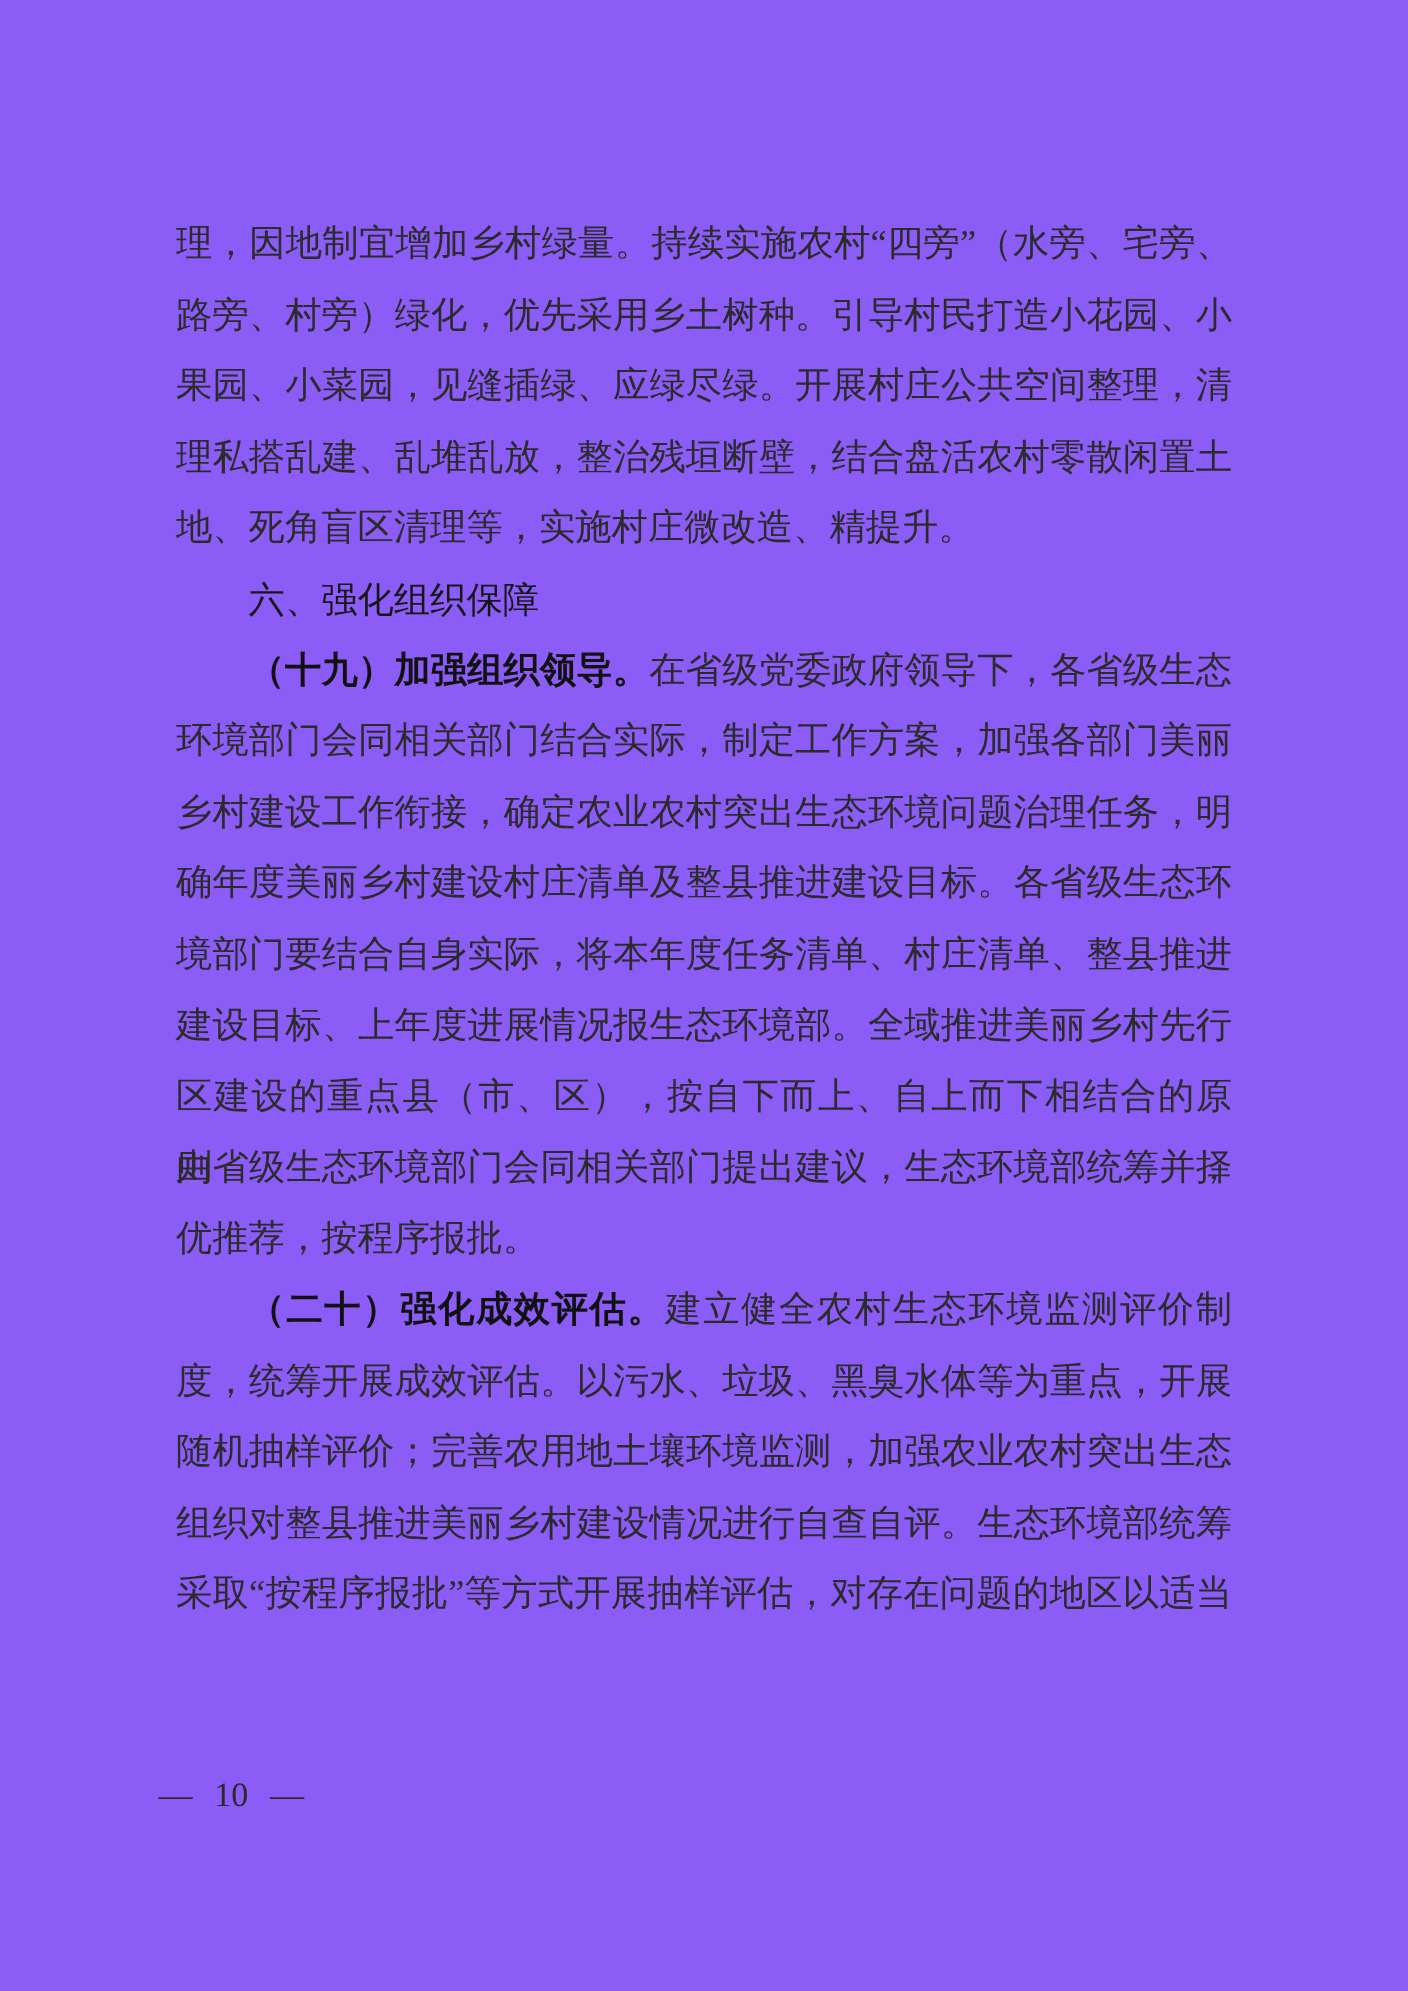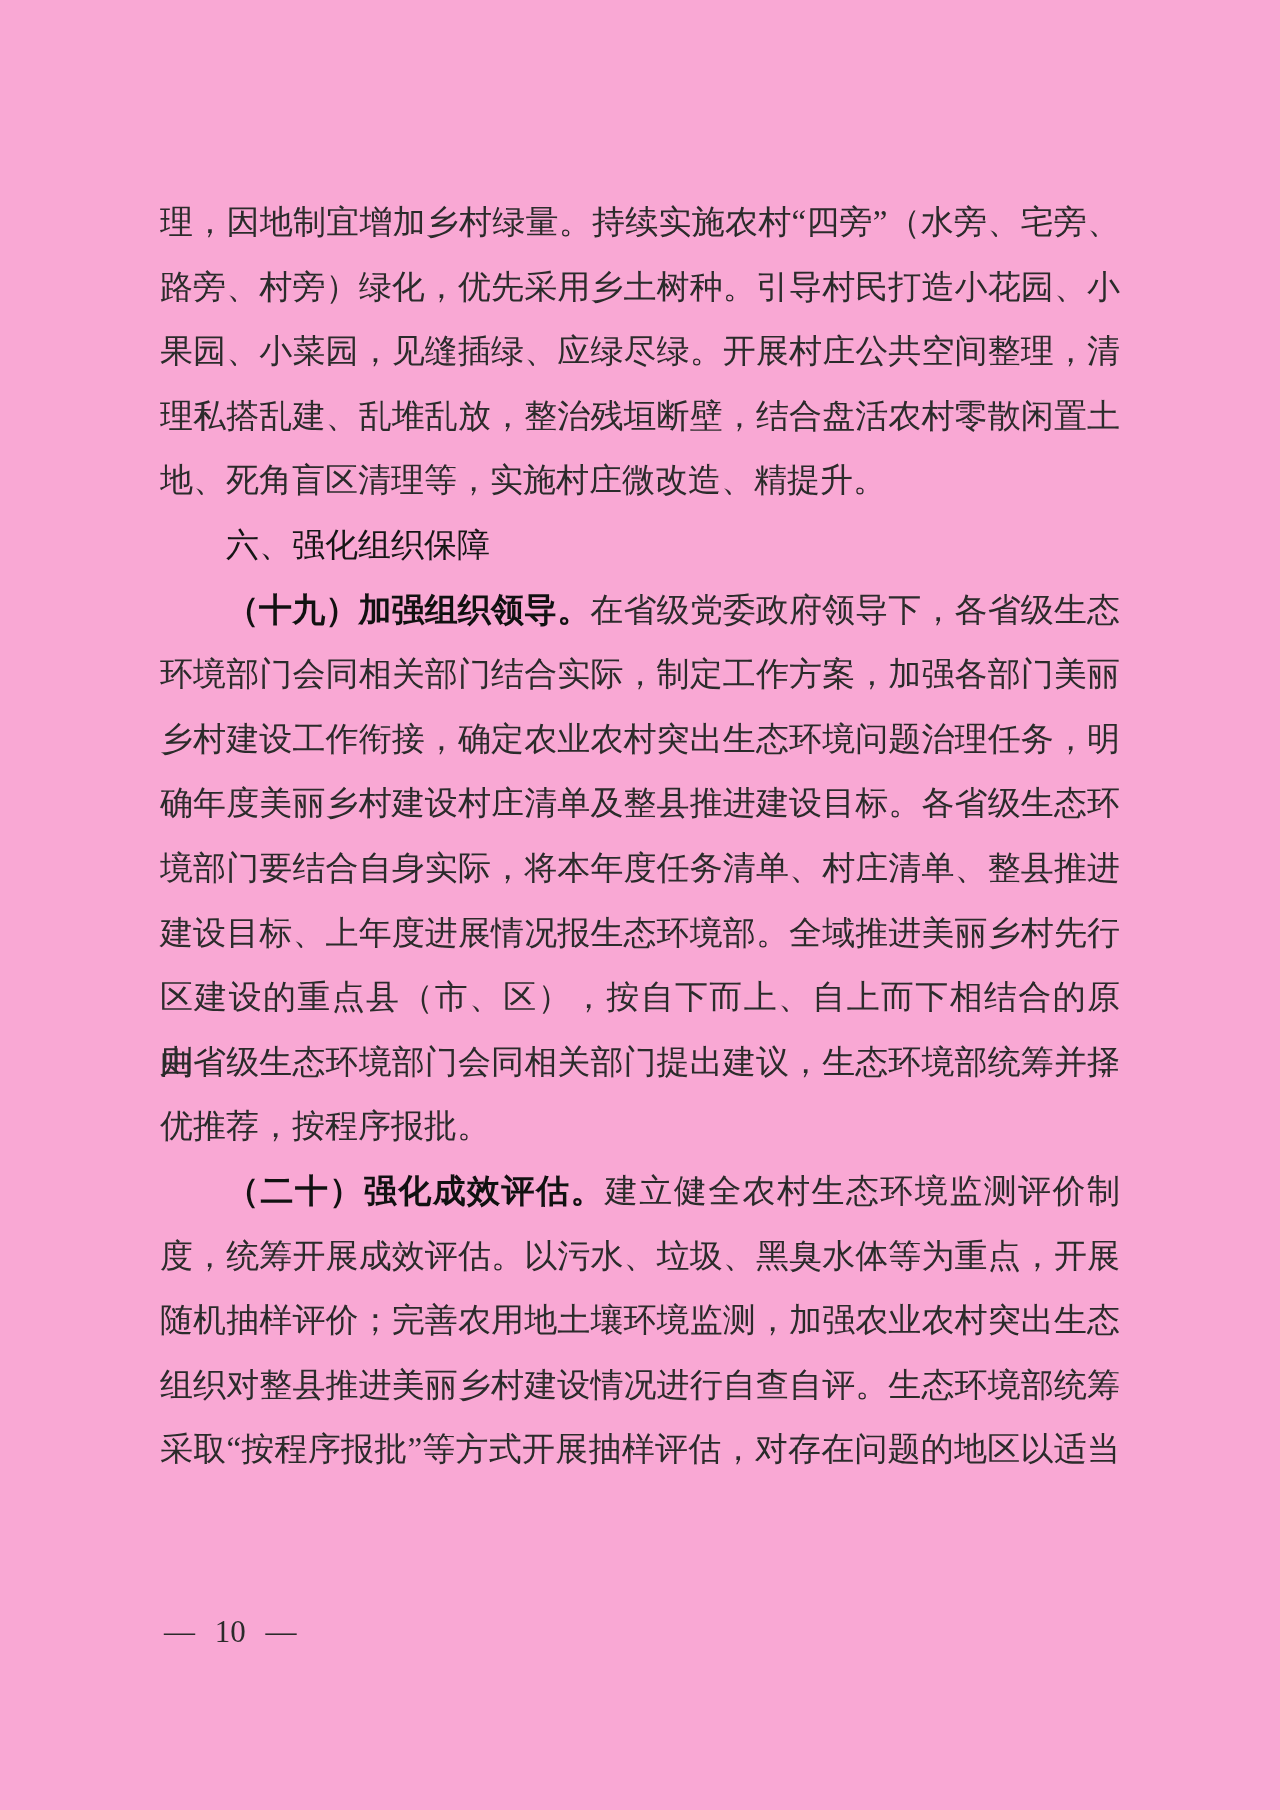--- a/index.html
+++ b/index.html
@@ -4,21 +4,21 @@
 <style>
   html, body {
     margin: 0;
     padding: 0;
     background: #ffffff;
   }
   .page {
     position: relative;
     width: 1280px;
     height: 1810px;
-    background: #f9a8d4;
+    background: #8b5cf6;
     overflow: hidden;
     font-family: "Liberation Serif", "DejaVu Serif", serif;
   }
   .textblock {
     position: absolute;
     left: 160px;
     top: 190px;
     width: 960px;
   }
   .line {
@@ -44,21 +44,21 @@
     color: #161616;
     text-align: left;
     text-align-last: left;
   }
   .bold-lead {
     font-weight: 700;
     color: #111111;
   }
   .footer {
     position: absolute;
-    left: 164px;
+    left: 144px;
     top: 1600px;
     height: 64px;
     line-height: 64px;
     font-size: 31px;
     color: #2b2b2b;
     word-spacing: 12px;
     font-family: "Liberation Serif", "DejaVu Serif", serif;
   }
 </style>
 </head>

